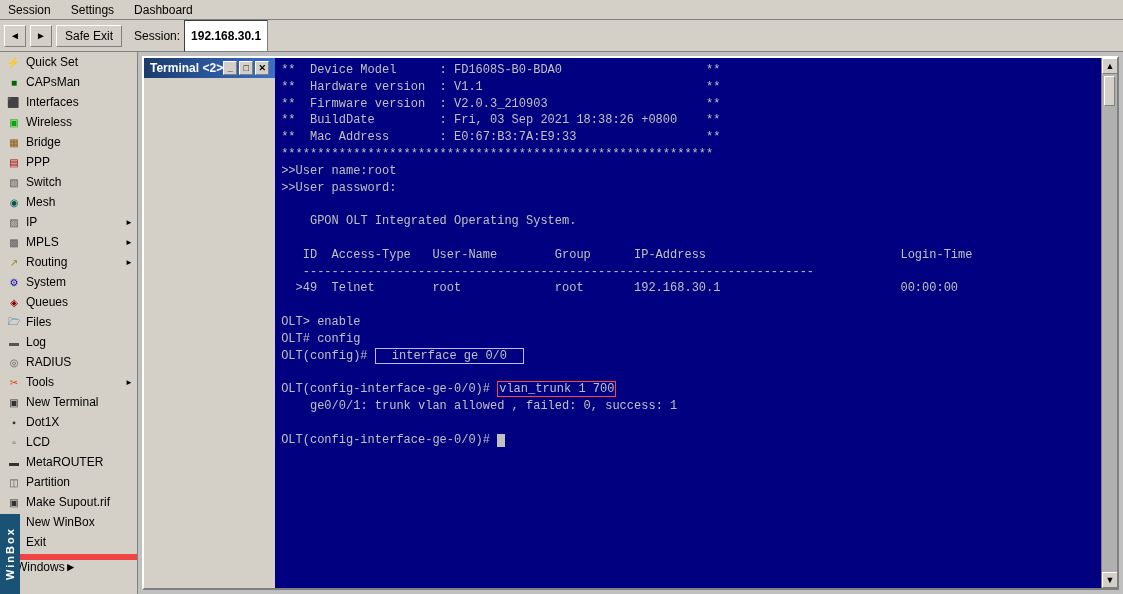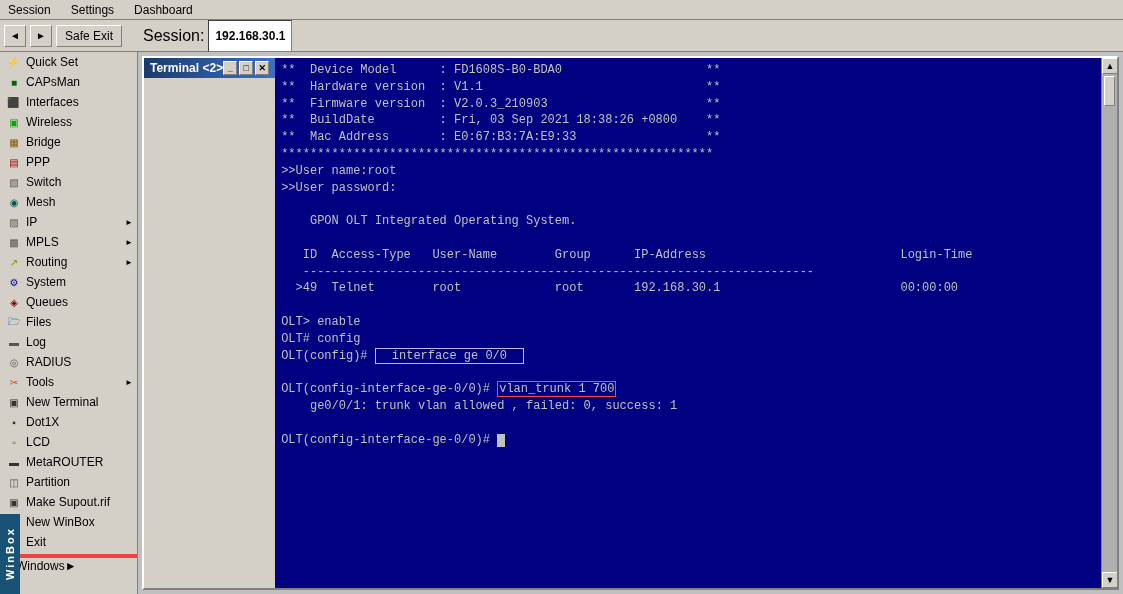--- a/index.html
+++ b/index.html
@@ -56,22 +56,22 @@
       background: #d4d0c8;
       border: 1px solid #808080;
       border-top-color: #fff;
       border-left-color: #fff;
       padding: 2px 8px;
       cursor: pointer;
       font-size: 12px;
       height: 22px;
     }
     .session-label {
-      font-size: 16px;
-      margin-left: 17px;
+      font-size: 12px;
+      margin-left: 8px;
     }
     .session-ip {
       background: white;
       border: 1px solid #808080;
       border-top-color: #404040;
       border-left-color: #404040;
       padding: 1px 6px;
       font-size: 12px;
       height: 32px;
       display: flex;
@@ -135,21 +135,21 @@
       justify-content: center;
       letter-spacing: 2px;
     }
     .windows-item {
       display: flex;
       align-items: center;
       padding: 2px 4px 2px 6px;
       height: 20px;
       cursor: pointer;
       font-size: 12px;
-      border-top: 4px solid #ef4444;
+      border-top: 6px solid #ef4444;
       margin-top: 2px;
     }
 
     
     .content-area {
       flex: 1;
       background: #c0c0c0;
       position: relative;
       overflow: hidden;
     }

